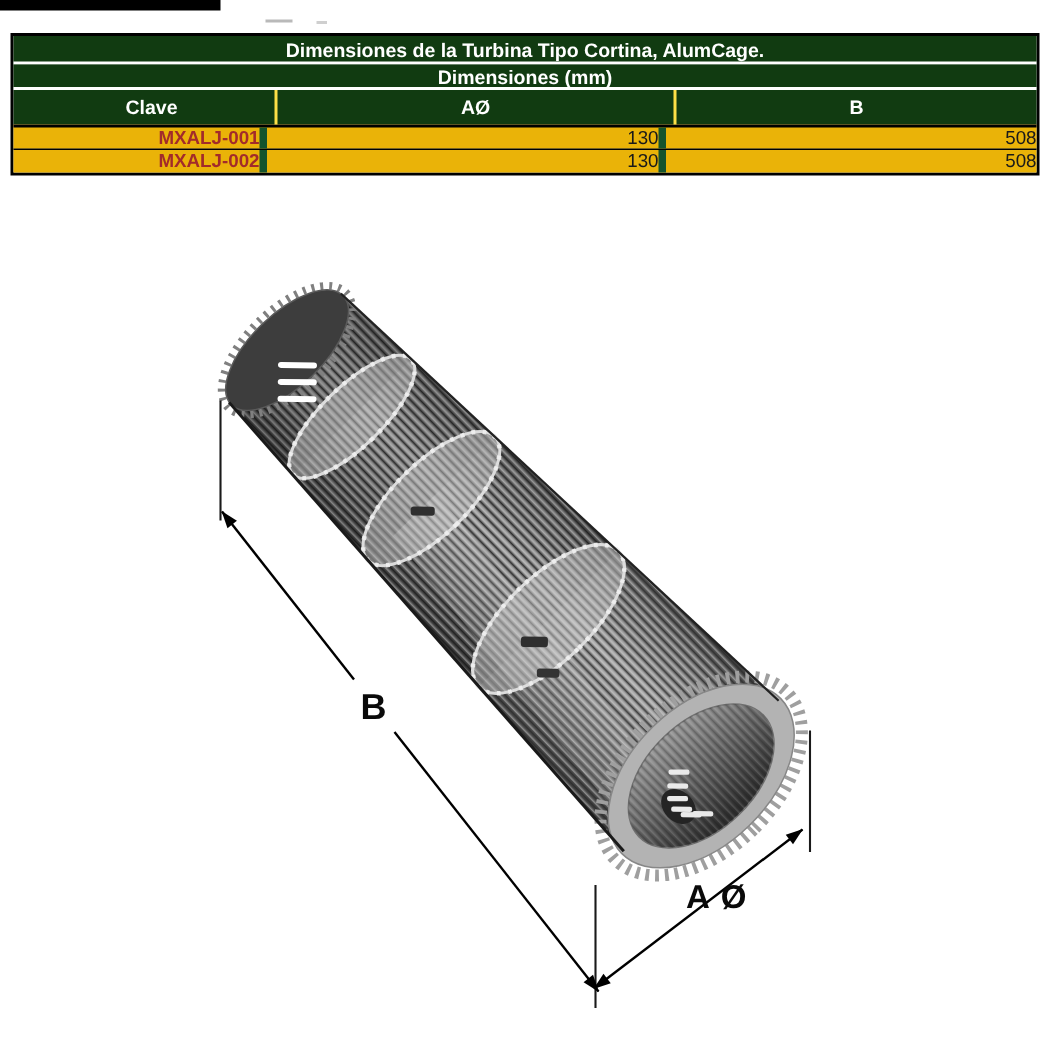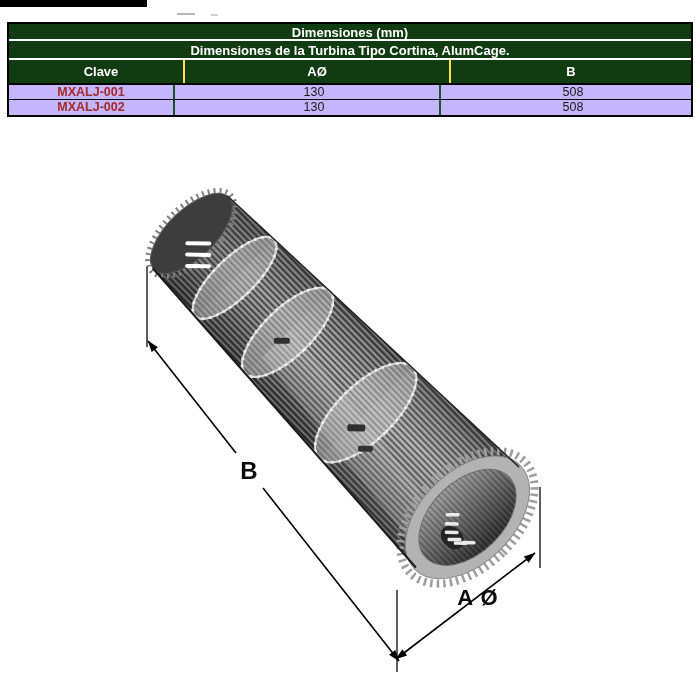--- a/index.html
+++ b/index.html
@@ -11,51 +11,51 @@
   .artifact.a2{left:211px;top:14px;width:7px;height:2px;background:#cfcfcf;}
 
   .dims-table{position:absolute;left:7px;top:22px;width:686px;border:2px solid #000;
               background:#fff;box-sizing:border-box;}
   .trow{box-sizing:border-box;}
   .green{background:#113B11;color:#FFFFFF;font-weight:bold;text-align:center;}
   .title-row{height:19px;line-height:19px;font-size:13px;border-bottom:2px solid #fff;}
   .subtitle-row{height:17px;line-height:17px;font-size:13px;border-bottom:2px solid #fff;}
   .header-row{height:23px;display:flex;font-size:13px;padding-left:10px;}
   .header-row .cell{line-height:23px;box-sizing:border-box;}
-  .data-row{height:16px;display:flex;background:#c4b5fd;font-size:12.5px;text-align:center;}
+  .data-row{height:16px;display:flex;background:#eab308;font-size:12.5px;text-align:right;}
   .data-row{border-top:1px solid #000;}
   .data-row.first{border-top:2px solid #000;}
   .cell{box-sizing:border-box;}
   .c1{width:164px;}
   .c2{width:266px;}
   .c3{flex:1;}
   .header-row .c2,.header-row .c3{border-left:2px solid #fde047;}
-  .data-row .c2,.data-row .c3{border-left:2px solid #14532d;padding-left:14px;}
+  .data-row .c2,.data-row .c3{border-left:5px solid #14532d;padding-left:14px;}
   .data-row .cell{line-height:15px;}
   .code{color:#A22B2B;font-weight:bold;}
   .val{color:#1A1A1A;}
 
   .diagram{position:absolute;left:0;top:0;width:700px;height:700px;}
   .dim-label{font-family:"Liberation Sans", sans-serif;font-weight:bold;fill:#0a0a0a;}
 </style>
 </head>
 <body>
 
 <div class="page">
 
   <div class="top-bar"></div>
   <div class="artifact a1"></div>
   <div class="artifact a2"></div>
 
   <div class="dims-table">
+    <div class="trow green title-row">
+      <span>Dimensiones de la Turbina Tipo Cortina, AlumCage.</span>
+    </div>
     <div class="trow green subtitle-row">
       <span>Dimensiones (mm)</span>
-    </div>
-    <div class="trow green title-row">
-      <span>Dimensiones de la Turbina Tipo Cortina, AlumCage.</span>
     </div>
     <div class="trow green header-row">
       <div class="cell c1">Clave</div>
       <div class="cell c2">AØ</div>
       <div class="cell c3">B</div>
     </div>
     <div class="trow data-row first">
       <div class="cell c1 code">MXALJ-001</div>
       <div class="cell c2 val">130</div>
       <div class="cell c3 val">508</div>

